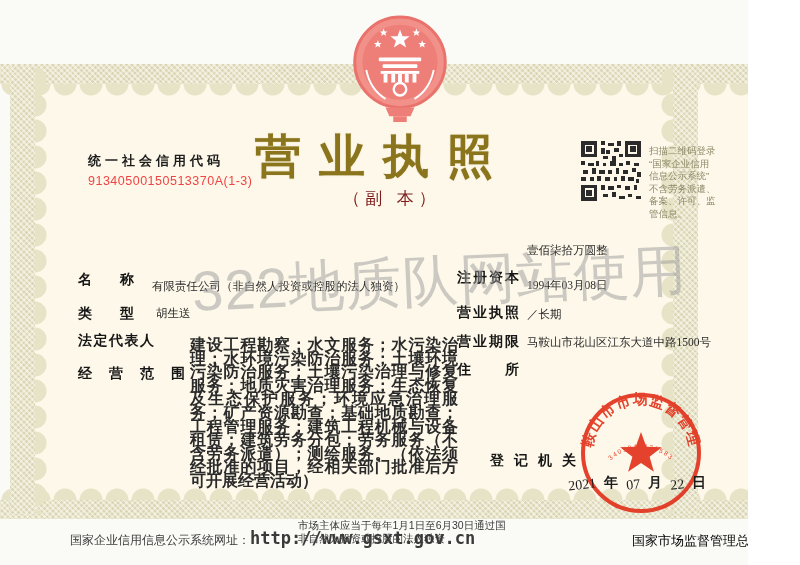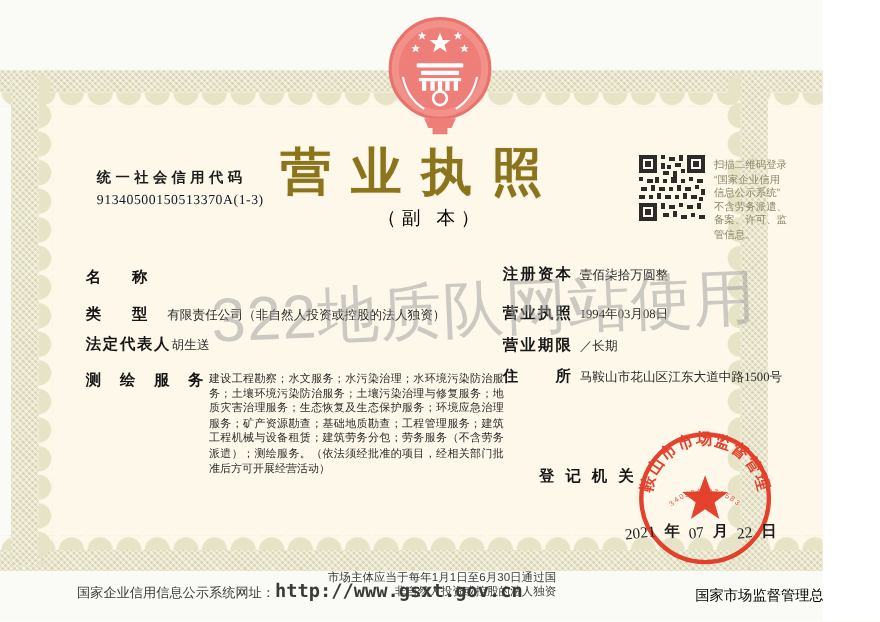--- a/index.html
+++ b/index.html
@@ -26,53 +26,53 @@
   .lace-right{right:50px;top:66px;width:25px;height:448px;}
   .lace-right::before{content:"";position:absolute;right:100%;top:0;bottom:0;width:13px;
         background:radial-gradient(circle at 13px 13px,#e7e3c6 11px,rgba(0,0,0,0) 12px);
         background-size:13px 26px;background-repeat:repeat-y;}
 
   .abs{position:absolute;z-index:3;}
 
   
   .credit{left:88px;top:152px;}
   .credit-label{font-size:13px;font-weight:bold;letter-spacing:4px;color:#1c1c1c;}
-  .credit-code{margin-top:4px;font-family:Liberation Serif, serif;
-               font-size:12.5px;letter-spacing:.5px;color:#0f172a;}
+  .credit-code{margin-top:4px;font-family:Liberation Sans, sans-serif;
+               font-size:12.5px;letter-spacing:.5px;color:#ef4444;}
   .title{left:0;right:0;top:126px;text-align:center;font-weight:bold;font-size:46px;
          letter-spacing:18px;padding-left:18px;color:#8a741c;
          text-shadow:0 0 1px rgba(138,116,28,.5);}
-  .subtitle{left:0;right:0;top:187px;text-align:center;font-size:17px;letter-spacing:5px;color:#000000;padding-left:36px;}
+  .subtitle{left:0;right:0;top:187px;text-align:center;font-size:17px;letter-spacing:5px;color:#7f1d1d;padding-left:36px;}
   .emblem{left:347px;top:12px;z-index:4;}
   .qr{left:581px;top:141px;z-index:3;}
   .qr-caption{left:649px;top:145px;width:80px;font-size:9.5px;line-height:12.6px;color:#8d8768;}
 
   
   .f-label{position:absolute;z-index:3;font-weight:bold;font-size:14px;color:#161616;
-           text-align:justify;text-align-last:justify;}
+           text-align:justify;text-align-last:justify;margin-top:28px;}
   .f-value{position:absolute;z-index:3;font-family:"Liberation Serif","DejaVu Serif",serif;
            font-size:11.5px;color:#2a2a2a;white-space:nowrap;}
-  .f-scope{white-space:normal;width:268px;font-size:10px;line-height:13.6px;text-align:justify;}
+  .f-scope{white-space:normal;width:268px;font-size:16px;line-height:13.6px;text-align:justify;font-weight:bold;}
 
   
   .reg-label{left:490px;top:424px;width:86px;}
   .date-line{left:564px;top:474px;z-index:7;font-size:14px;color:#1b1b1b;white-space:nowrap;}
   .date-line .unit{font-weight:bold;margin:0 4px;}
   .date-line .num{font-family:"Liberation Serif","DejaVu Serif",serif;display:inline-block;
                   transform:rotate(-6deg) translateY(2px);margin:0 4px;}
   .seal{left:576px;top:388px;z-index:6;opacity:.92;}
 
   
   .watermark{left:192px;top:244px;z-index:5;font-size:56px;color:#9c9c9c;opacity:.5;
              letter-spacing:1px;white-space:nowrap;transform:rotate(-2.5deg);pointer-events:none;}
 
   
   .footer-left{left:70px;top:528px;font-size:12px;color:#3a3a3a;white-space:nowrap;}
   .footer-left .url{font-family:"DejaVu Sans Mono","Liberation Mono",monospace;font-size:17px;font-weight:bold;}
-  .footer-mid{left:298px;top:519px;font-size:10.5px;line-height:13px;color:#3a3a3a;text-align:right;}
+  .footer-mid{left:298px;top:519px;font-size:10.5px;line-height:13px;color:#3a3a3a;}
   .footer-right{left:632px;top:532px;font-size:13px;color:#000000;white-space:nowrap;}
 </style>
 </head>
 <body>
 
 <div class="page">
 
   <div class="paper"></div>
   <div class="lace lace-top"></div>
   <div class="lace lace-bottom"></div>
@@ -181,21 +181,21 @@
   </div>
 
   <div class="f-label" style="left:78px;top:243px;width:56px">名称</div>
 
   <div class="f-label" style="left:78px;top:277px;width:56px">类型</div>
   <div class="f-value" style="left:152px;top:279px">有限责任公司（非自然人投资或控股的法人独资）</div>
 
   <div class="f-label" style="left:78px;top:304px;width:76px">法定代表人</div>
   <div class="f-value" style="left:156px;top:306px">胡生送</div>
 
-  <div class="f-label" style="left:78px;top:337px;width:107px">测绘服务</div>
+  <div class="f-label" style="left:78px;top:337px;width:107px">经营范围</div>
   <div class="f-value f-scope" style="left:190px;top:338px">建设工程勘察；水文服务；水污染治理；水环境污染防治服务；土壤环境污染防治服务；土壤污染治理与修复服务；地质灾害治理服务；生态恢复及生态保护服务；环境应急治理服务；矿产资源勘查；基础地质勘查；工程管理服务；建筑工程机械与设备租赁；建筑劳务分包；劳务服务（不含劳务派遣）；测绘服务。（依法须经批准的项目，经相关部门批准后方可开展经营活动）</div>
 
   <div class="f-label" style="left:457px;top:241px;width:62px">注册资本</div>
   <div class="f-value" style="left:527px;top:243px">壹佰柒拾万圆整</div>
 
   <div class="f-label" style="left:457px;top:276px;width:62px">营业执照</div>
   <div class="f-value" style="left:527px;top:278px">1994年03月08日</div>
 
   <div class="f-label" style="left:457px;top:305px;width:62px">营业期限</div>
   <div class="f-value" style="left:527px;top:307px">／长期</div>

